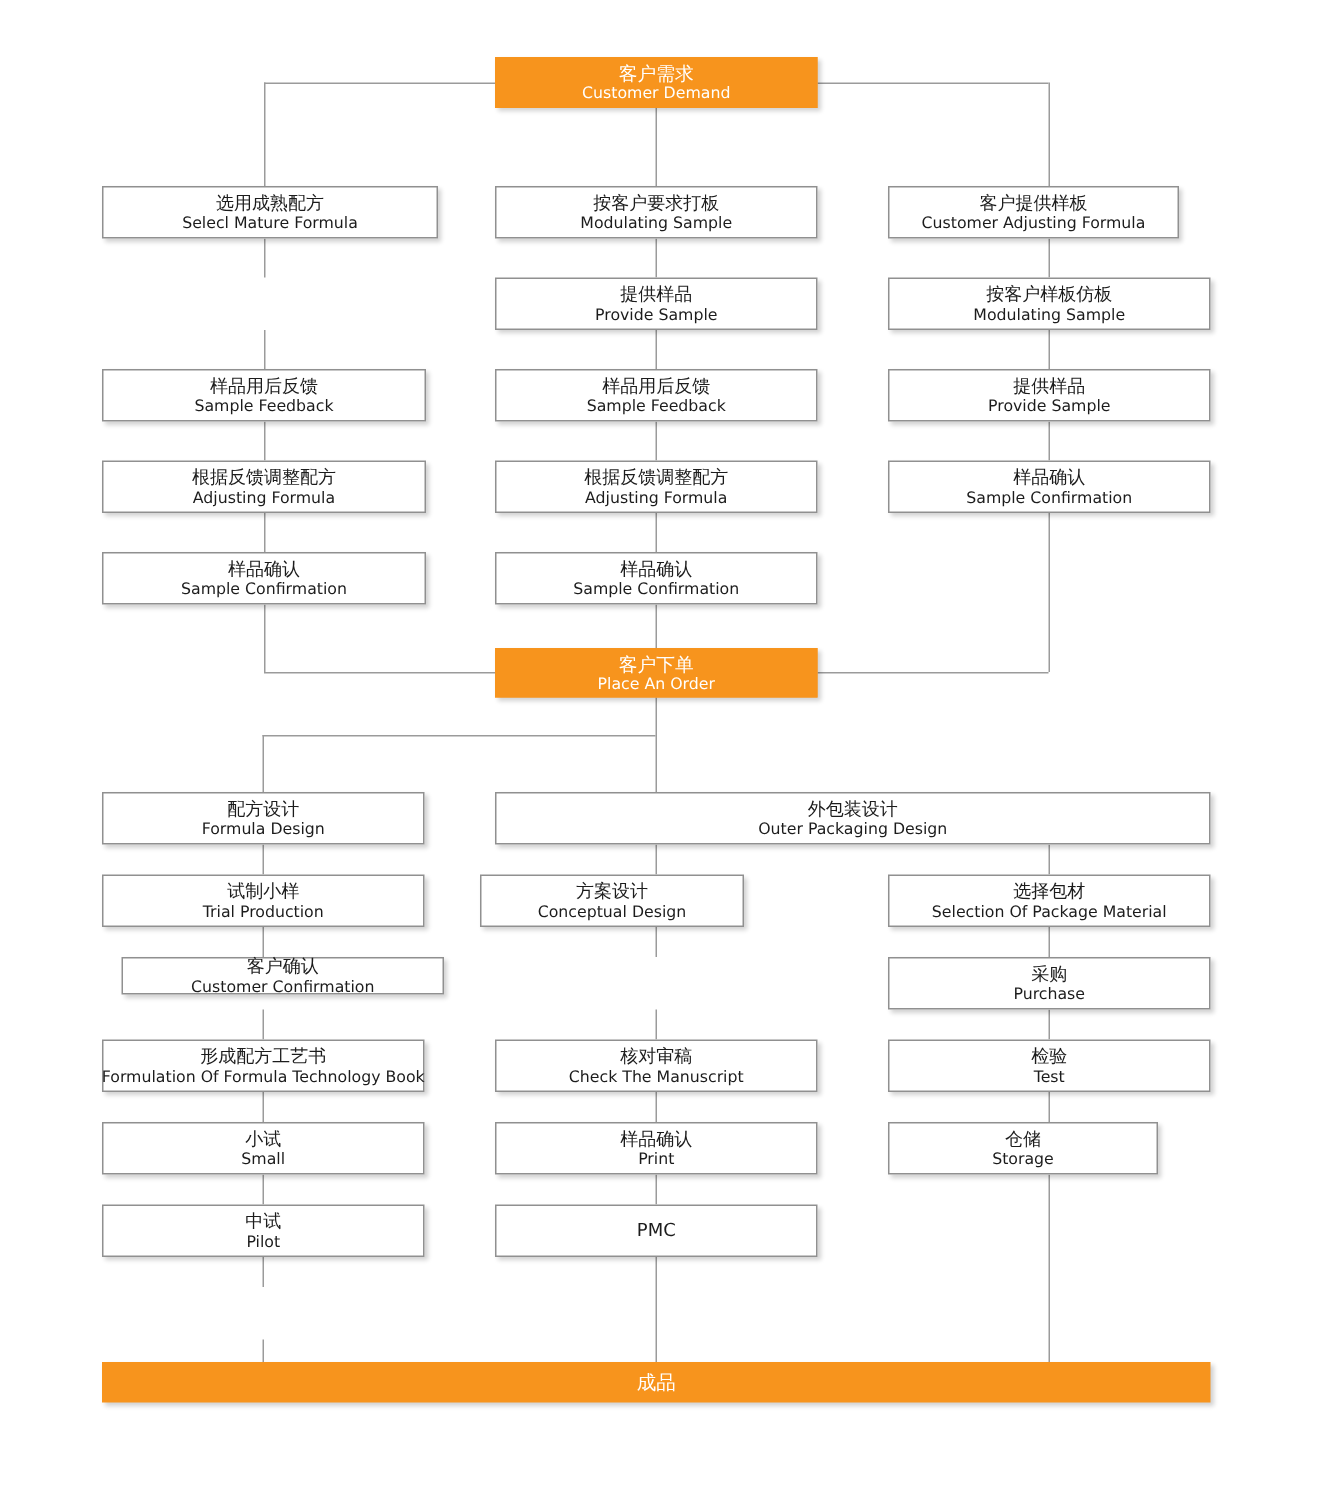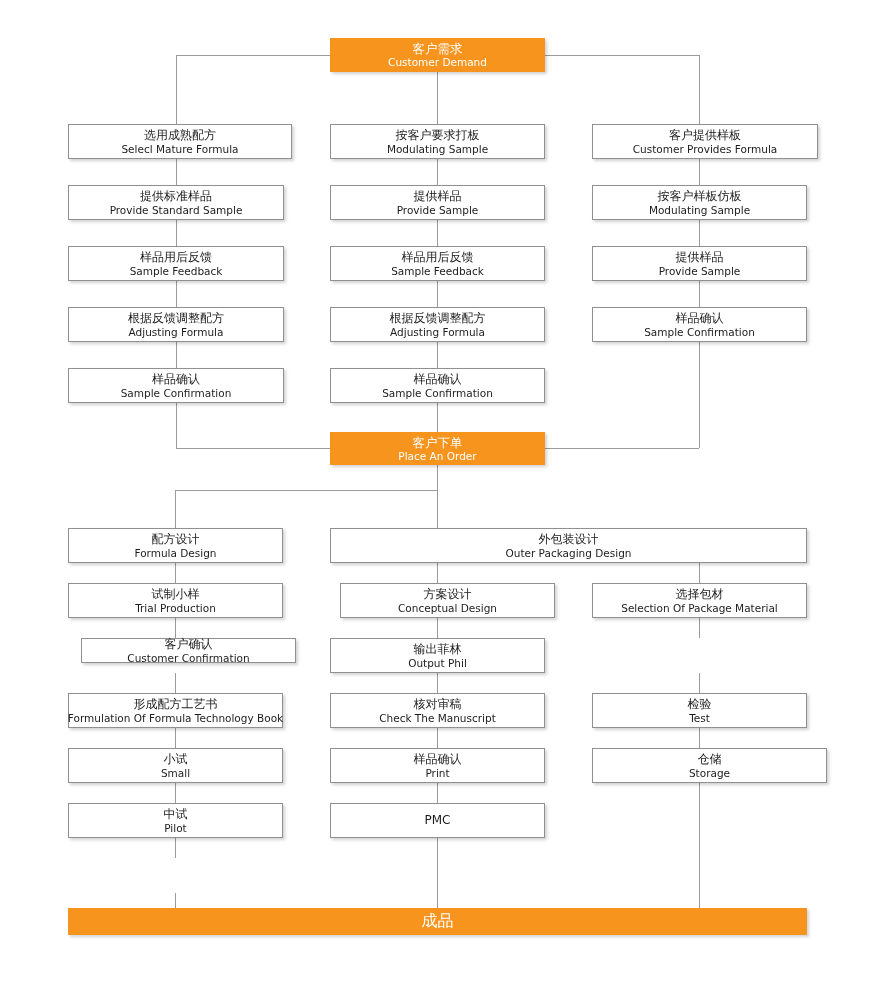--- a/index.html
+++ b/index.html
@@ -19,21 +19,21 @@
   .accent{background:var(--accent,#F7941D);border:1px solid var(--accent,#F7941D);}
   .accent .zh,.accent .en{color:#fff;}
   .accent .zh{font-size:12.5px;}
   .vl,.hl{position:absolute;background:#9b9b9b;}
   .vl{width:1px;}
   .hl{height:1px;}
   .finalbar{
     position:absolute;display:flex;align-items:center;justify-content:center;
     background:var(--accent,#F7941D);box-shadow:2px 2px 3px rgba(0,0,0,.18);
   }
-  .finalbar .zh{color:#fff;font-size:16px;}
+  .finalbar .zh{color:#fff;font-size:13px;}
 </style>
 </head>
 <body>
 
 <div class="stage">
 
   <div class="hl" style="left:176px;top:55px;width:154px"></div>
   <div class="hl" style="left:545px;top:55px;width:154px"></div>
   <div class="vl" style="left:176px;top:55px;height:69px"></div>
   <div class="vl" style="left:699px;top:55px;height:69px"></div>
@@ -87,24 +87,20 @@
 
   <div class="box accent" style="left:330px;top:38px;width:215px;height:34px">
     <span class="zh">客户需求</span>
     <span class="en">Customer Demand</span>
   </div>
 
   <div class="box" style="left:68px;top:124px;width:224px;height:35px">
     <span class="zh">选用成熟配方</span>
     <span class="en">Selecl Mature Formula</span>
   </div>
-  <div class="box" style="left:68px;top:185px;width:216px;height:35px">
-    <span class="zh">提供标准样品</span>
-    <span class="en">Provide Standard Sample</span>
-  </div>
   <div class="box" style="left:68px;top:246px;width:216px;height:35px">
     <span class="zh">样品用后反馈</span>
     <span class="en">Sample Feedback</span>
   </div>
   <div class="box" style="left:68px;top:307px;width:216px;height:35px">
     <span class="zh">根据反馈调整配方</span>
     <span class="en">Adjusting Formula</span>
   </div>
   <div class="box" style="left:68px;top:368px;width:216px;height:35px">
     <span class="zh">样品确认</span>
@@ -125,23 +121,23 @@
   </div>
   <div class="box" style="left:330px;top:307px;width:215px;height:35px">
     <span class="zh">根据反馈调整配方</span>
     <span class="en">Adjusting Formula</span>
   </div>
   <div class="box" style="left:330px;top:368px;width:215px;height:35px">
     <span class="zh">样品确认</span>
     <span class="en">Sample Confirmation</span>
   </div>
 
-  <div class="box" style="left:592px;top:124px;width:226px;height:35px">
+  <div class="box" style="left:592px;top:124px;width:194px;height:35px">
     <span class="zh">客户提供样板</span>
-    <span class="en">Customer Provides Formula</span>
+    <span class="en">Customer Adjusting Formula</span>
   </div>
   <div class="box" style="left:592px;top:185px;width:215px;height:35px">
     <span class="zh">按客户样板仿板</span>
     <span class="en">Modulating Sample</span>
   </div>
   <div class="box" style="left:592px;top:246px;width:215px;height:35px">
     <span class="zh">提供样品</span>
     <span class="en">Provide Sample</span>
   </div>
   <div class="box" style="left:592px;top:307px;width:215px;height:35px">
@@ -177,50 +173,50 @@
   <div class="box" style="left:68px;top:803px;width:215px;height:35px">
     <span class="zh">中试</span>
     <span class="en">Pilot</span>
   </div>
 
   <div class="box" style="left:330px;top:528px;width:477px;height:35px">
     <span class="zh">外包装设计</span>
     <span class="en">Outer Packaging Design</span>
   </div>
 
-  <div class="box" style="left:340px;top:583px;width:215px;height:35px">
+  <div class="box" style="left:320px;top:583px;width:176px;height:35px">
     <span class="zh">方案设计</span>
     <span class="en">Conceptual Design</span>
-  </div>
-  <div class="box" style="left:330px;top:638px;width:215px;height:35px">
-    <span class="zh">输出菲林</span>
-    <span class="en">Output Phil</span>
   </div>
   <div class="box" style="left:330px;top:693px;width:215px;height:35px">
     <span class="zh">核对审稿</span>
     <span class="en">Check The Manuscript</span>
   </div>
   <div class="box" style="left:330px;top:748px;width:215px;height:35px">
     <span class="zh">样品确认</span>
     <span class="en">Print</span>
   </div>
   <div class="box" style="left:330px;top:803px;width:215px;height:35px">
     <span class="zh">PMC</span>
     <span class="en"></span>
   </div>
 
   <div class="box" style="left:592px;top:583px;width:215px;height:35px">
     <span class="zh">选择包材</span>
     <span class="en">Selection Of Package Material</span>
   </div>
+  <div class="box" style="left:592px;top:638px;width:215px;height:35px">
+    <span class="zh">采购</span>
+    <span class="en">Purchase</span>
+  </div>
   <div class="box" style="left:592px;top:693px;width:215px;height:35px">
     <span class="zh">检验</span>
     <span class="en">Test</span>
   </div>
-  <div class="box" style="left:592px;top:748px;width:235px;height:35px">
+  <div class="box" style="left:592px;top:748px;width:180px;height:35px">
     <span class="zh">仓储</span>
     <span class="en">Storage</span>
   </div>
 
   <div class="finalbar" style="left:68px;top:908px;width:739px;height:27px">
     <span class="zh">成品</span>
   </div>
 
 </div>
 

